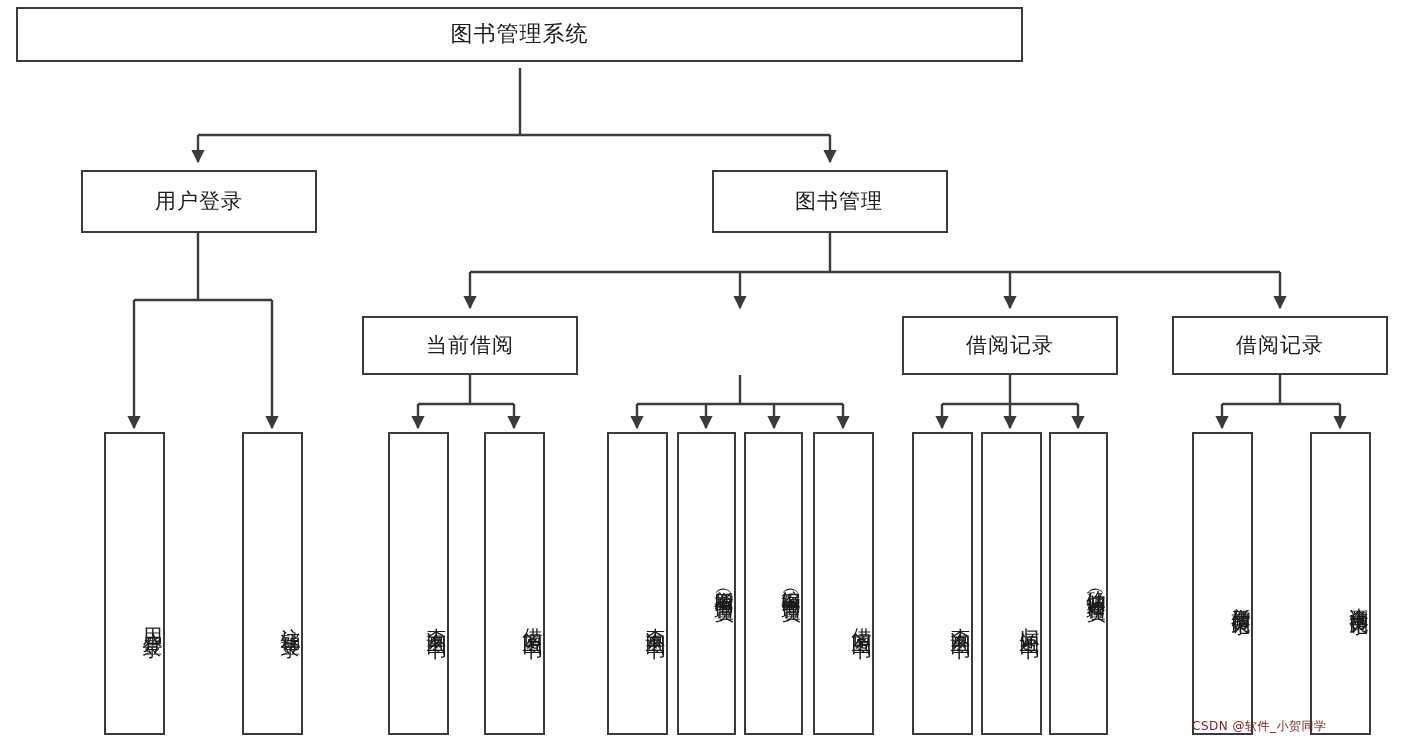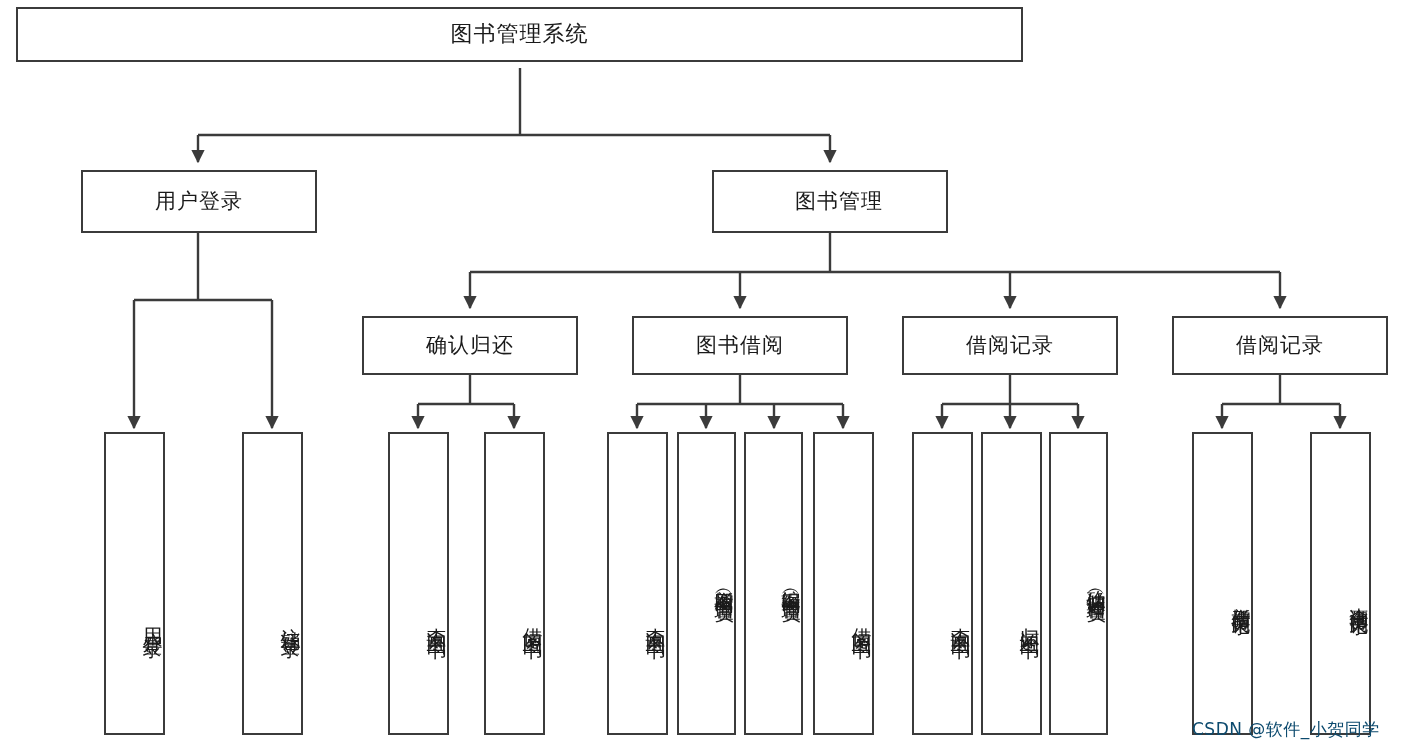--- a/index.html
+++ b/index.html
@@ -44,22 +44,22 @@
     line-height: 1.05;
     padding-top: 6px;
     padding-bottom: 6px;
     align-items: flex-start;
     justify-content: center;
     white-space: nowrap;
   }
   .node.vert.tall { font-size: 19px; letter-spacing: 2px; }
   .watermark {
     position: absolute;
-    font-size: 17px;
-    color: #0c4a6e;
+    font-size: 12px;
+    color: #7f1d1d;
     white-space: nowrap;
     letter-spacing: 0.5px;
   }
 </style>
 </head>
 <body>
 
 <div id="canvas">
 
   <svg class="wires" viewBox="0 0 1405 747" xmlns="http://www.w3.org/2000/svg">
@@ -110,22 +110,21 @@
       <path d="M 1222 404 L 1222 428" marker-end="url(#arrow)"></path>
       <path d="M 1340 404 L 1340 428" marker-end="url(#arrow)"></path>
     </g>
   </svg>
 
   <div class="node horiz root" style="left:16px; top:7px; width:1007px; height:55px;">图书管理系统</div>
 
   <div class="node horiz" style="left:81px; top:170px; width:236px; height:63px;">用户登录</div>
   <div class="node horiz" style="left:712px; top:170px; width:236px; height:63px;padding-left:18px;">图书管理</div>
 
-  <div class="node horiz" style="left:362px; top:316px; width:216px; height:59px;">确认归还</div>
-  <div class="node horiz" style="left:632px; top:316px; width:216px; height:59px;">图书借阅</div>
+  <div class="node horiz" style="left:362px; top:316px; width:216px; height:59px;">当前借阅</div>
   <div class="node horiz" style="left:902px; top:316px; width:216px; height:59px;">借阅记录</div>
   <div class="node horiz" style="left:1172px; top:316px; width:216px; height:59px;">借阅记录</div>
 
   <div class="node vert" style="left:104px; top:432px; width:61px; height:303px; padding-top:78px;">用户登录</div>
   <div class="node vert" style="left:242px; top:432px; width:61px; height:303px; padding-top:78px;">注销登录</div>
 
   <div class="node vert" style="left:388px; top:432px; width:61px; height:303px; padding-top:78px;">查询图书</div>
   <div class="node vert" style="left:484px; top:432px; width:61px; height:303px; padding-top:78px;">借阅图书</div>
 
   <div class="node vert" style="left:607px; top:432px; width:61px; height:303px; padding-top:78px;">查询图书</div>

